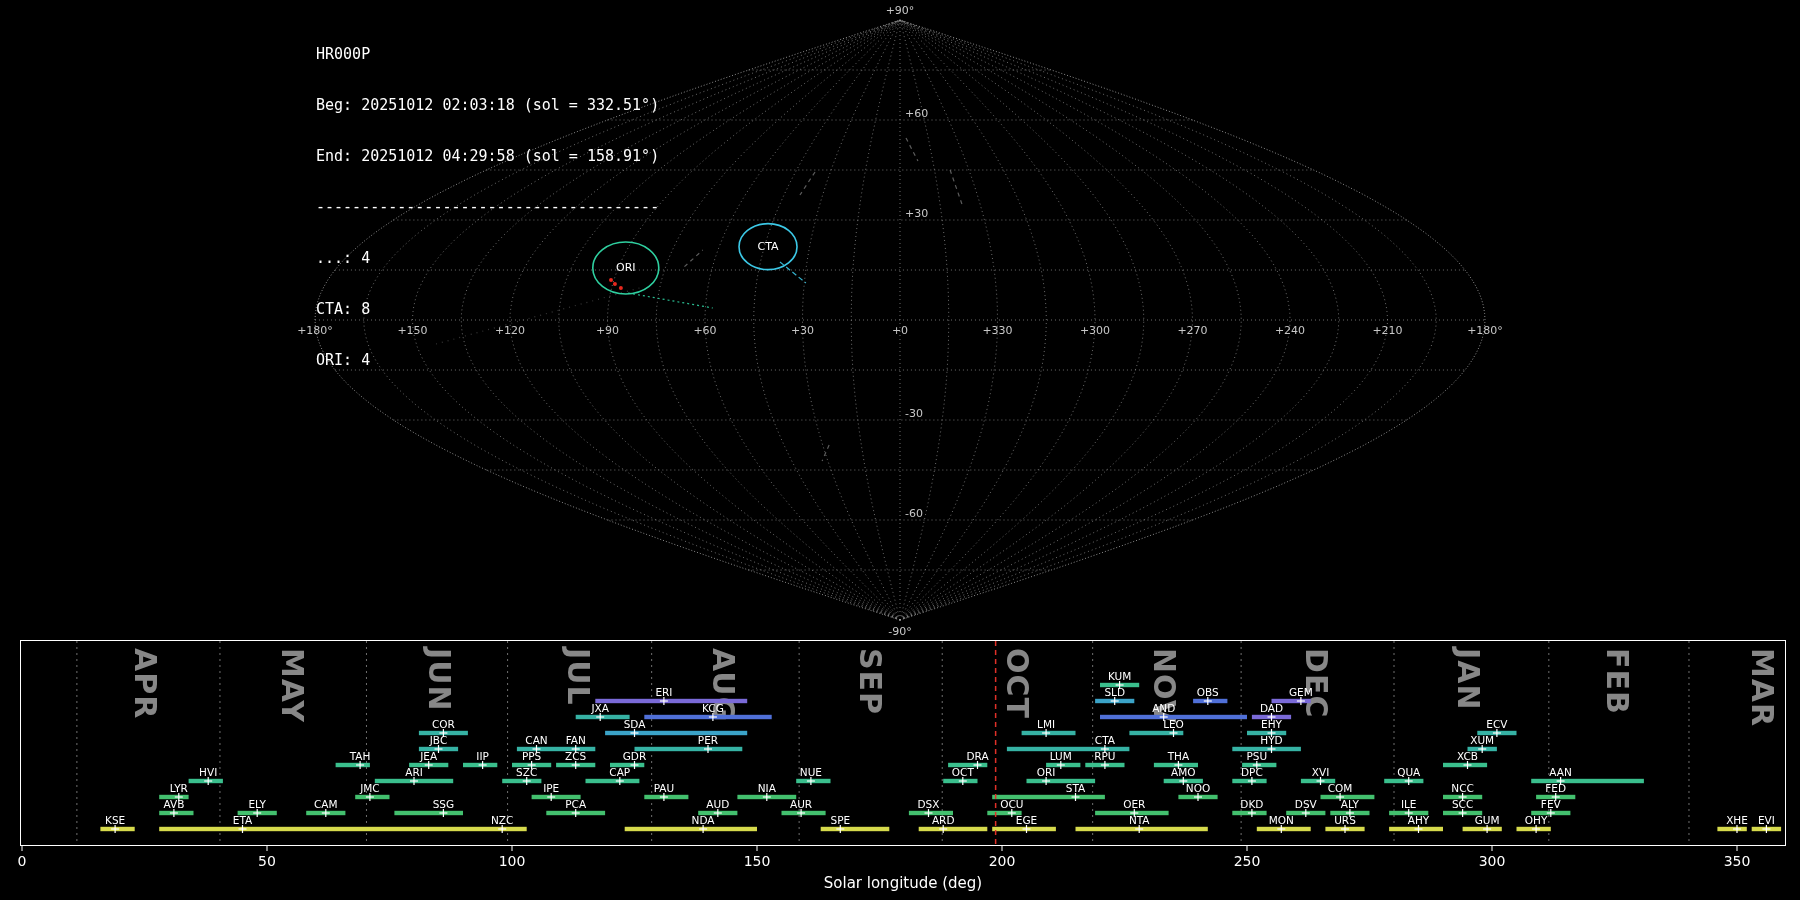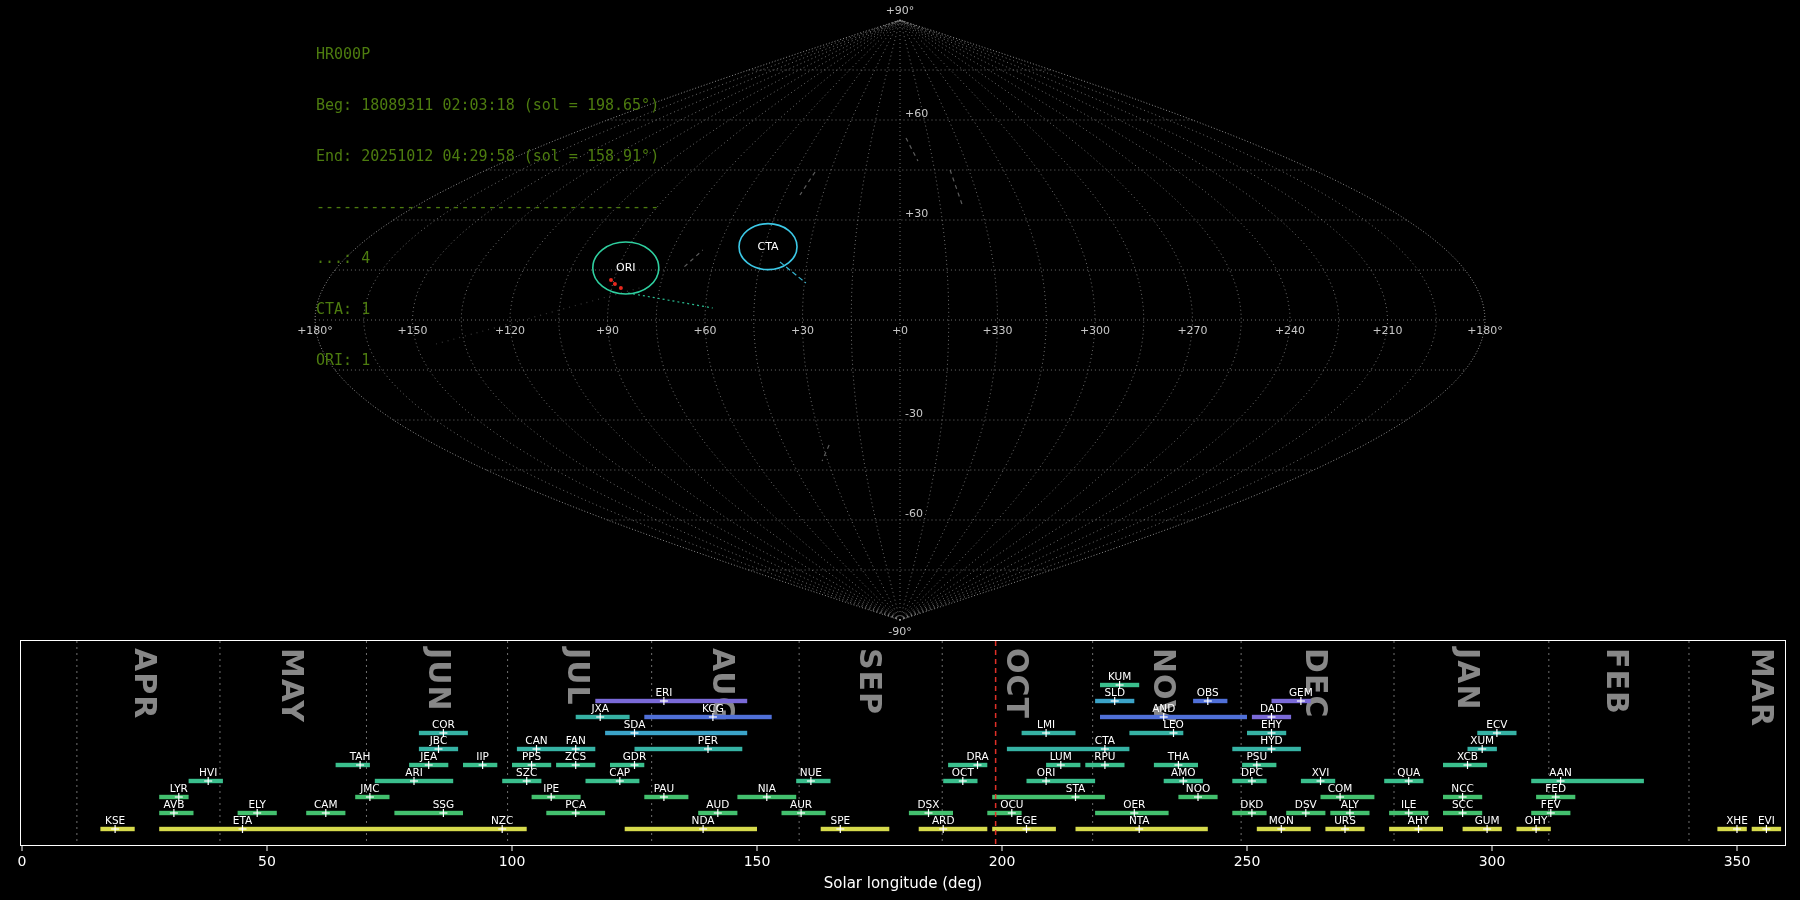--- a/index.html
+++ b/index.html
@@ -1,36 +1,36 @@
 <!DOCTYPE html>
 <html><head>
 <meta charset="utf-8">
 <style>
   html,body{margin:0;padding:0;background:#000;}
   body{width:1800px;height:900px;overflow:hidden;font-family:"DejaVu Sans",sans-serif;}
   .stage{position:relative;width:1800px;height:900px;background:#000;}
   #skymap{position:absolute;left:0;top:0;}
   #timeline{position:absolute;left:0;top:640px;}
-  .header{position:absolute;left:316px;top:12px;z-index:5;color:#4d7c0f;
+  .header{position:absolute;left:316px;top:12px;z-index:5;color:#ffffff;
           font-family:"DejaVu Sans Mono","Liberation Mono",monospace;
           font-size:15px;line-height:17px;white-space:pre;}
   svg text{font-family:"DejaVu Sans","Liberation Sans",sans-serif;}
 </style>
 </head>
 <body>
 
 <div class="stage">
   <div class="header">
     <div>HR000P</div>
-    <div>Beg: 18089311 02:03:18 (sol = 198.65°)</div>
+    <div>Beg: 20251012 02:03:18 (sol = 332.51°)</div>
     <div>End: 20251012 04:29:58 (sol = 158.91°)</div>
     <div>--------------------------------------</div>
     <div>...: 4</div>
-    <div>CTA: 1</div>
-    <div>ORI: 1</div>
+    <div>CTA: 8</div>
+    <div>ORI: 4</div>
   </div>
   <svg id="skymap" width="1800" height="640" viewBox="0 0 1800 640">
       <line x1="748.5908586150254" y1="570" x2="1051.4091413849746" y2="570" stroke="#9a9a9a" stroke-width="1" stroke-dasharray="1 3" opacity="0.7" fill="none"></line>
       <line x1="607.5" y1="520" x2="1192.5" y2="520" stroke="#9a9a9a" stroke-width="1" stroke-dasharray="1 3" opacity="0.7" fill="none"></line>
       <line x1="486.34253300586965" y1="470" x2="1313.6574669941303" y2="470" stroke="#9a9a9a" stroke-width="1" stroke-dasharray="1 3" opacity="0.7" fill="none"></line>
       <line x1="393.3751387861034" y1="420" x2="1406.6248612138966" y2="420" stroke="#9a9a9a" stroke-width="1" stroke-dasharray="1 3" opacity="0.7" fill="none"></line>
       <line x1="334.933391620895" y1="370" x2="1465.066608379105" y2="370" stroke="#9a9a9a" stroke-width="1" stroke-dasharray="1 3" opacity="0.7" fill="none"></line>
       <line x1="315" y1="320" x2="1485" y2="320" stroke="#9a9a9a" stroke-width="1" stroke-dasharray="1 3" opacity="0.7" fill="none"></line>
       <line x1="334.933391620895" y1="270" x2="1465.066608379105" y2="270" stroke="#9a9a9a" stroke-width="1" stroke-dasharray="1 3" opacity="0.7" fill="none"></line>
       <line x1="393.3751387861034" y1="220" x2="1406.6248612138966" y2="220" stroke="#9a9a9a" stroke-width="1" stroke-dasharray="1 3" opacity="0.7" fill="none"></line>

